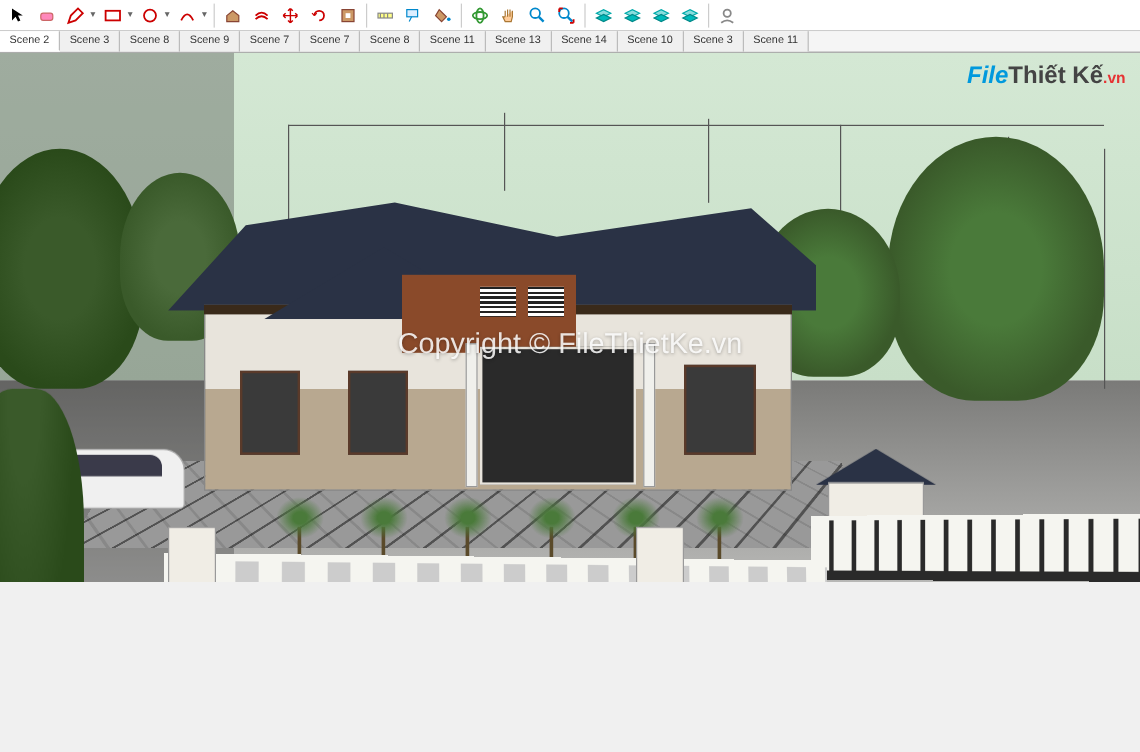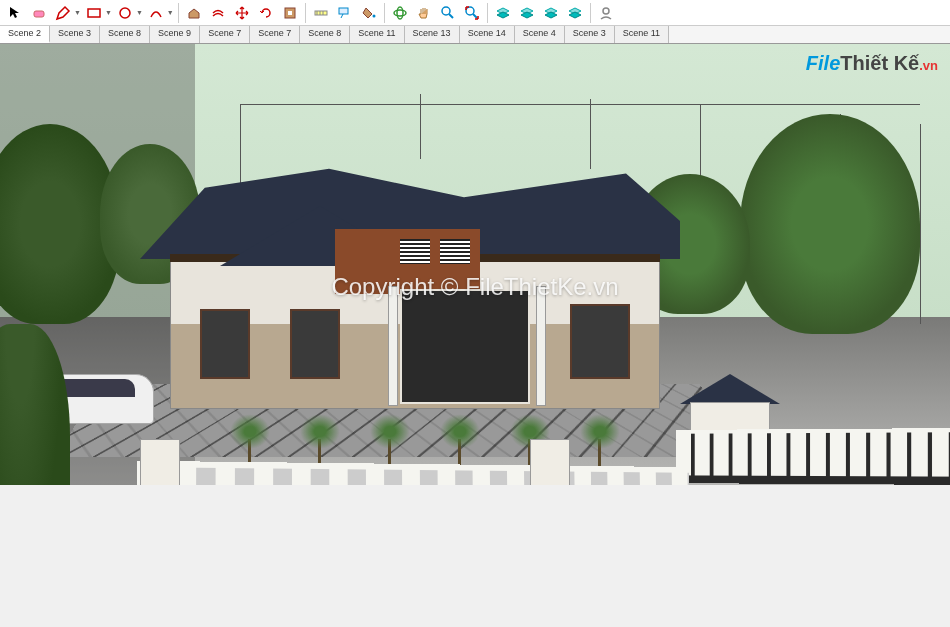--- a/index.html
+++ b/index.html
@@ -247,21 +247,21 @@
   <div class="scene-tab active">Scene 2</div>
   <div class="scene-tab">Scene 3</div>
   <div class="scene-tab">Scene 8</div>
   <div class="scene-tab">Scene 9</div>
   <div class="scene-tab">Scene 7</div>
   <div class="scene-tab">Scene 7</div>
   <div class="scene-tab">Scene 8</div>
   <div class="scene-tab">Scene 11</div>
   <div class="scene-tab">Scene 13</div>
   <div class="scene-tab">Scene 14</div>
-  <div class="scene-tab">Scene 4</div>
+  <div class="scene-tab">Scene 10</div>
   <div class="scene-tab">Scene 3</div>
   <div class="scene-tab">Scene 11</div>
 </div>
 
 <div class="viewport">
   <div class="sky"></div>
   <div class="ground"></div>
   <div class="shadow-left"></div>
 
   <div class="guide-lines">

